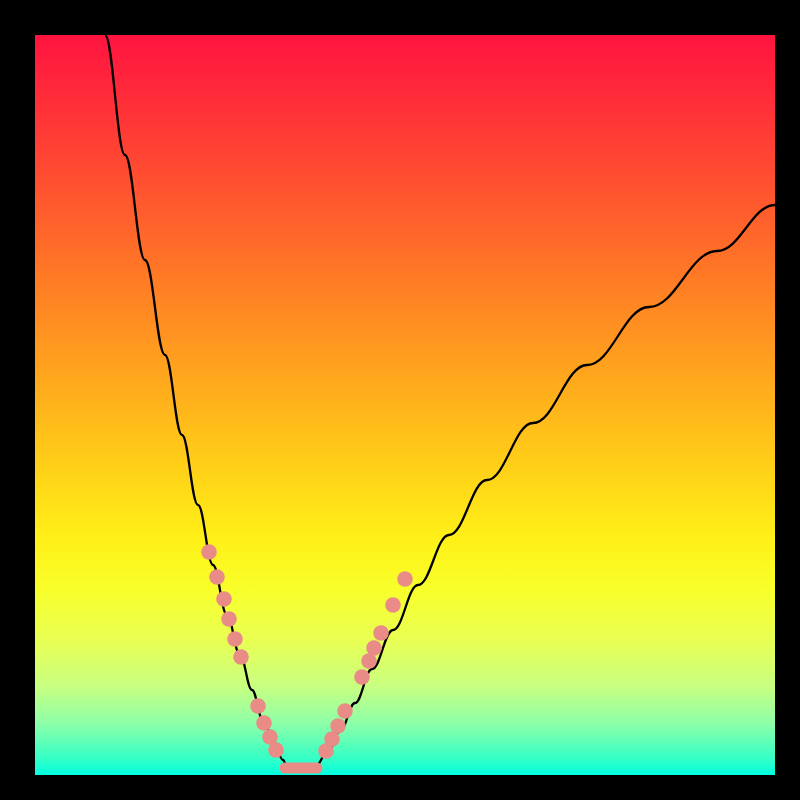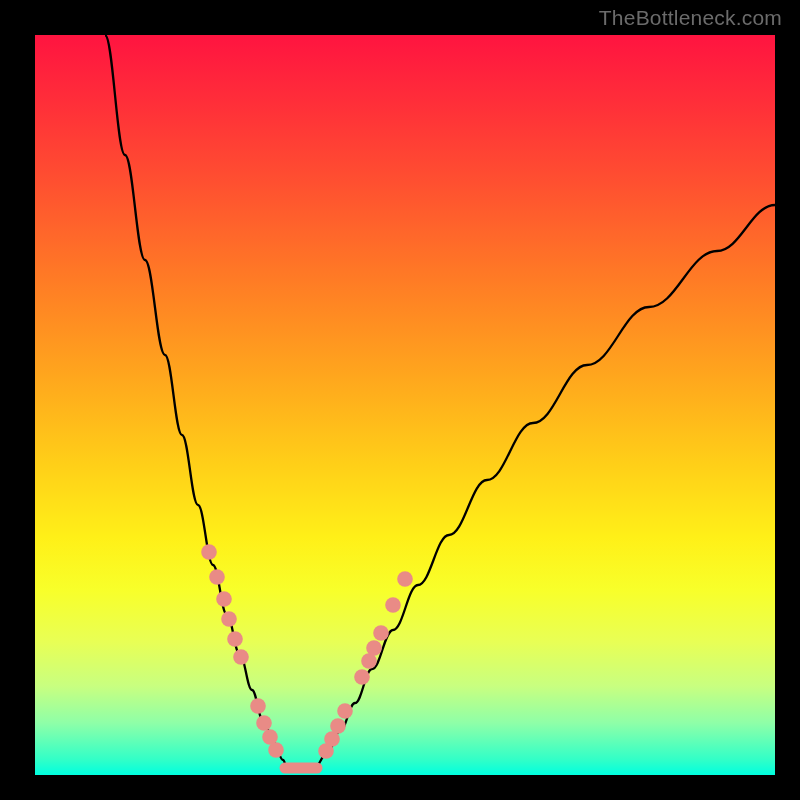--- a/index.html
+++ b/index.html
@@ -104,14 +104,13 @@
           <circle cx="310" cy="676" r="7.8" class="dot"></circle>
           <circle cx="327" cy="642" r="7.8" class="dot"></circle>
           <circle cx="334" cy="626" r="7.8" class="dot"></circle>
           <circle cx="339" cy="613" r="7.8" class="dot"></circle>
           <circle cx="346" cy="598" r="7.8" class="dot"></circle>
           <circle cx="358" cy="570" r="7.8" class="dot"></circle>
           <circle cx="370" cy="544" r="7.8" class="dot"></circle>
         </g>
     </svg>
   </div>
-  <div class="watermark">TheBottleneck.com</div>
 </div>
 
 </body></html>

